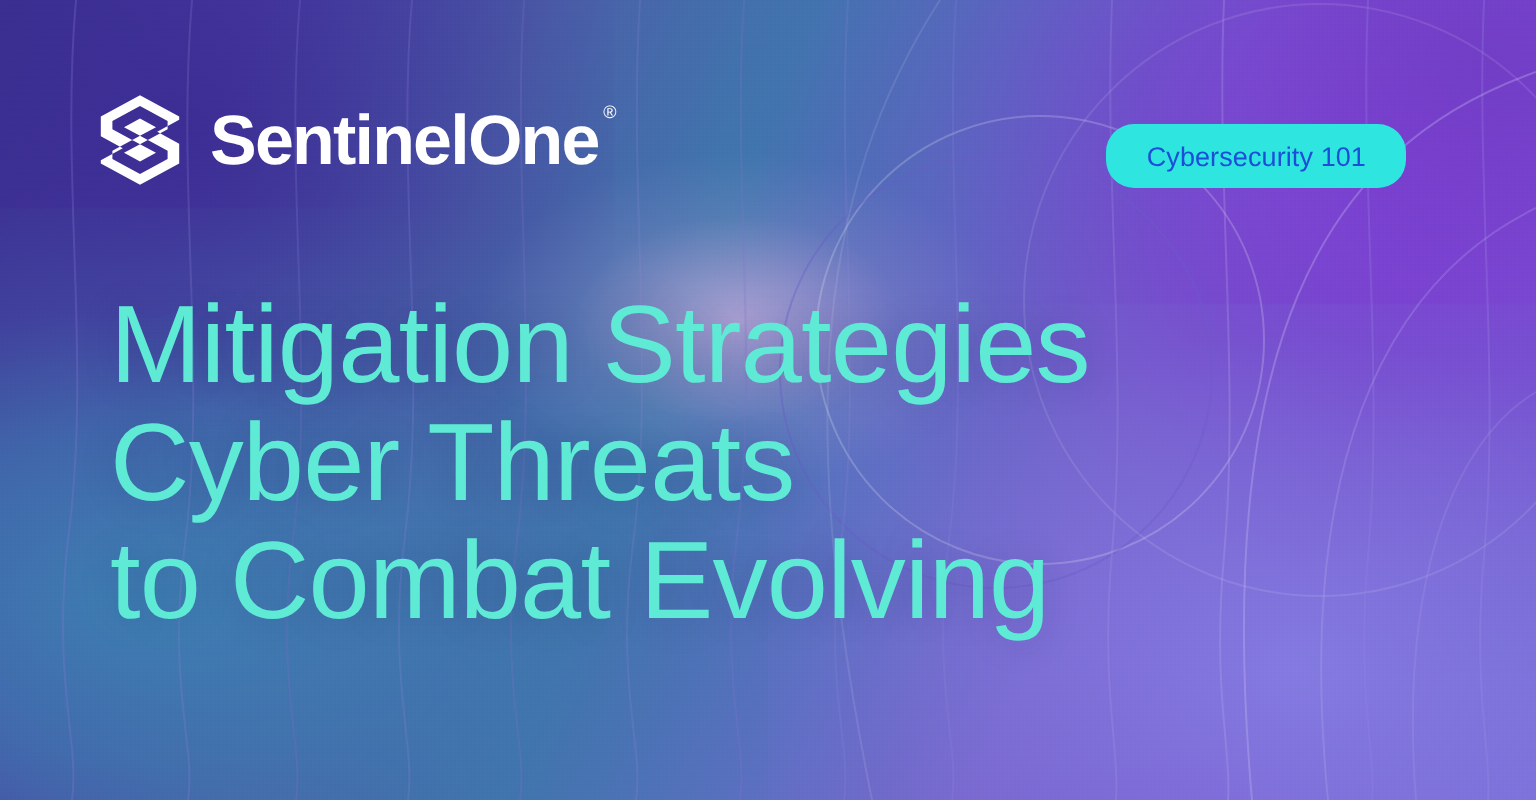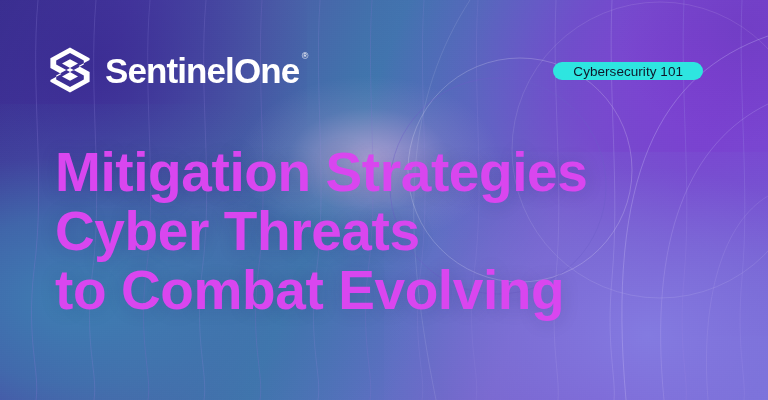--- a/index.html
+++ b/index.html
@@ -125,40 +125,40 @@
     font-size:9px;
     font-weight:normal;
     color:#ffffff;
     letter-spacing:0;
   }
 
   
   .badge {
     position:absolute;
     right:65px; top:62px;
-    height:18px;
+    height:32px;
     padding:0 20px;
     border-radius:14px;
     background:#2ee5e0;
-    color:#0f172a;
+    color:#1d4ed8;
     font-size:13.5px;
     font-weight:normal;
     letter-spacing:0.05px;
     display:flex; align-items:center; justify-content:center;
     white-space:nowrap;
   }
 
   
   .headline {
     position:absolute;
     left:55px; top:143px;
     width:660px;
-    color:#d946ef;
+    color:#5eead4;
     font-size:55px;
-    font-weight:700;
+    font-weight:400;
     line-height:59px;
     letter-spacing:-0.4px;
     font-family:"Liberation Sans", sans-serif;
     text-shadow:0 1px 18px rgba(30,30,90,0.18);
   }
   .headline .hl-line { display:block; white-space:nowrap; }
 </style>
 </head>
 <body>
 

